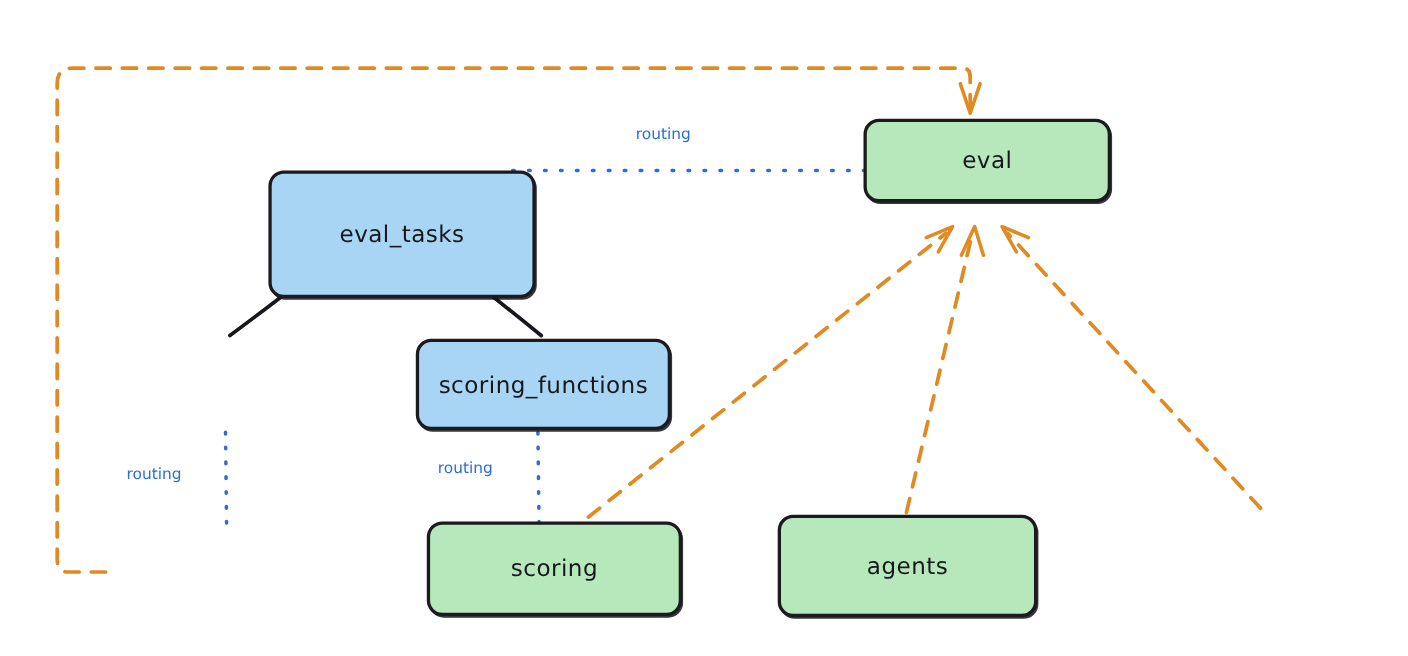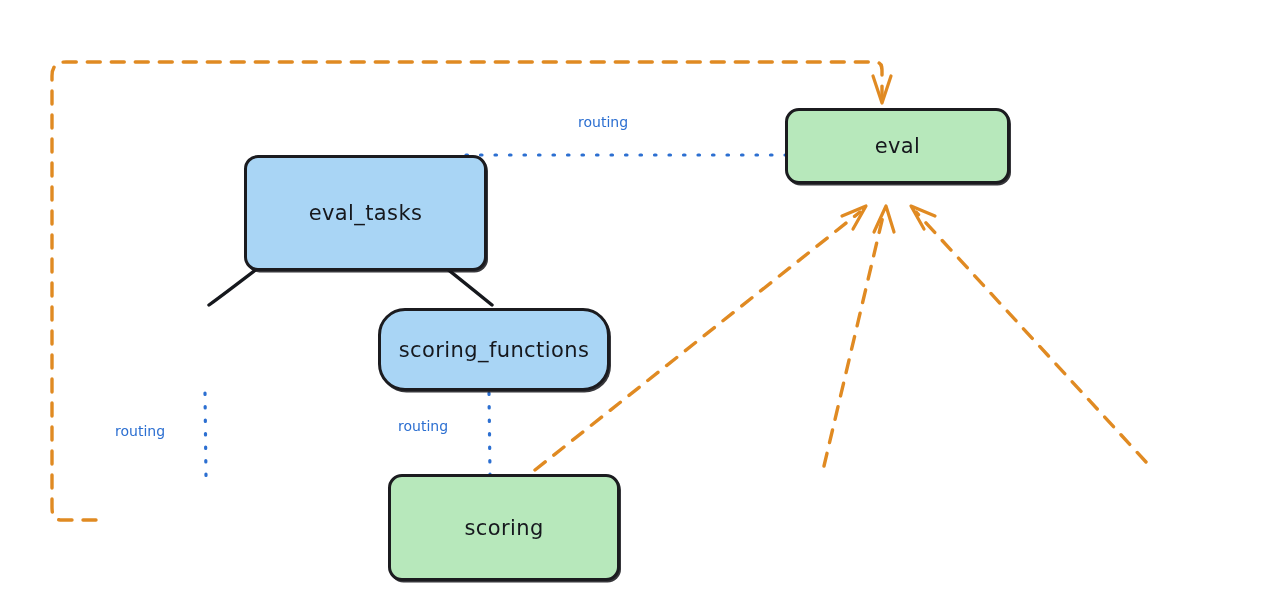--- a/index.html
+++ b/index.html
@@ -107,24 +107,27 @@
 
   <div class="node node-blue" style="left:244px; top:110px; width:243px; height:116px;margin-top:45px;">
     <span class="node-label">eval_tasks</span>
   </div>
 
   <div class="node node-green" style="left:785px; top:108px; width:225px; height:76px;">
     <span class="node-label">eval</span>
   </div>
 
 
-  <div class="node node-blue" style="left:378px; top:308px; width:232px; height:83px;border-radius:27px;">
+  <div class="node node-blue" style="left:378px; top:308px; width:232px; height:83px;">
     <span class="node-label">scoring_functions</span>
   </div>
 
 
-  <div class="node node-green" style="left:388px; top:474px; width:232px; height:107px;">
+  <div class="node node-green" style="left:388px; top:474px; width:232px; height:86px;">
     <span class="node-label">scoring</span>
   </div>
 
+  <div class="node node-green" style="left:707px; top:468px; width:236px; height:93px;">
+    <span class="node-label">agents</span>
+  </div>
 
 
 </div>
 
 </body></html>

